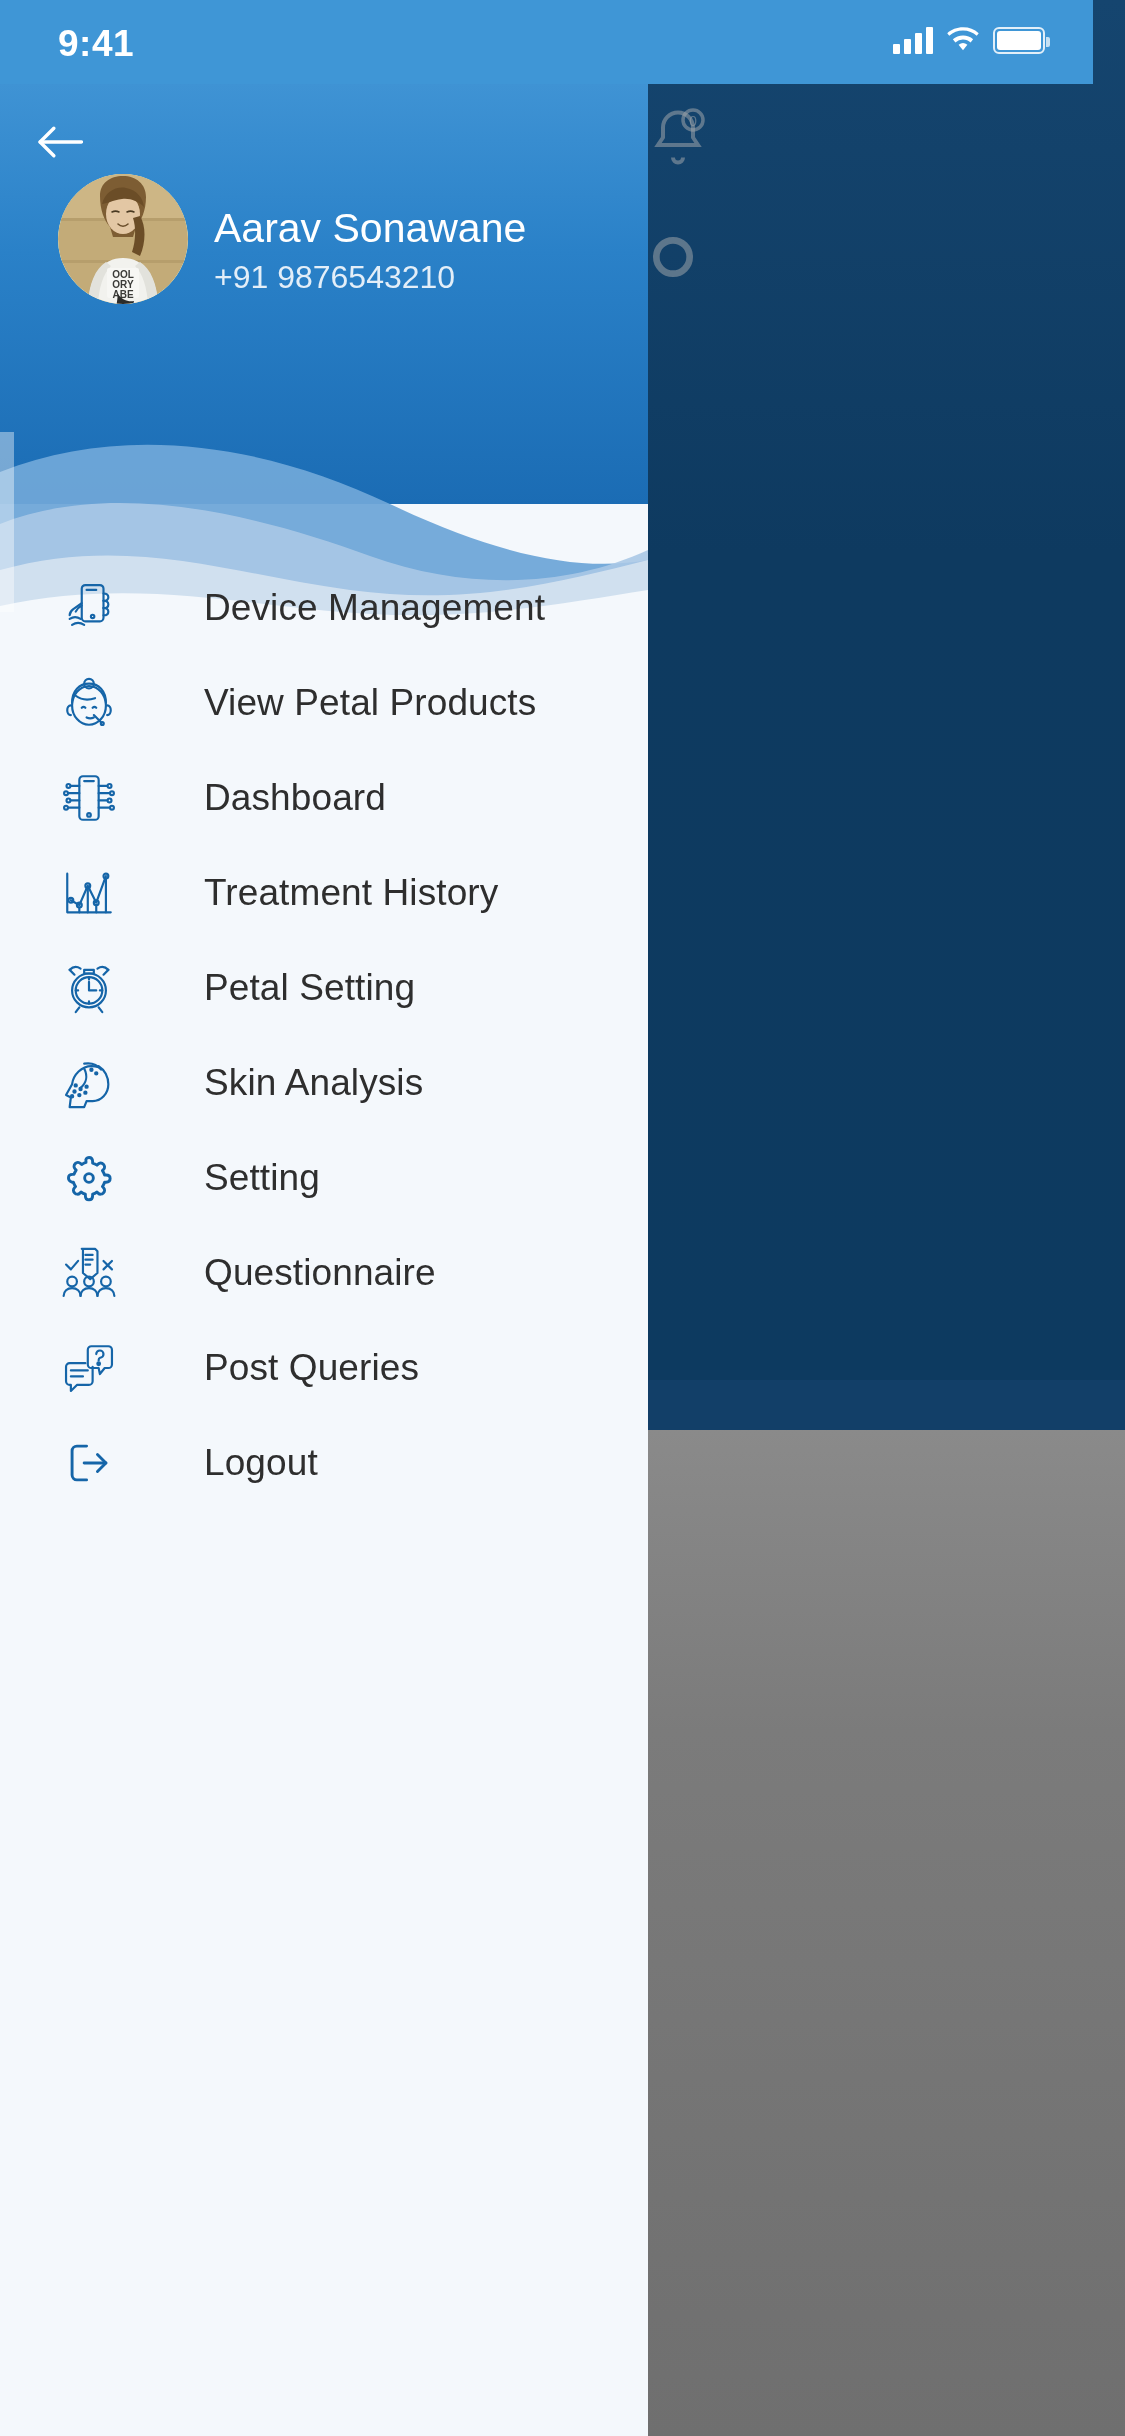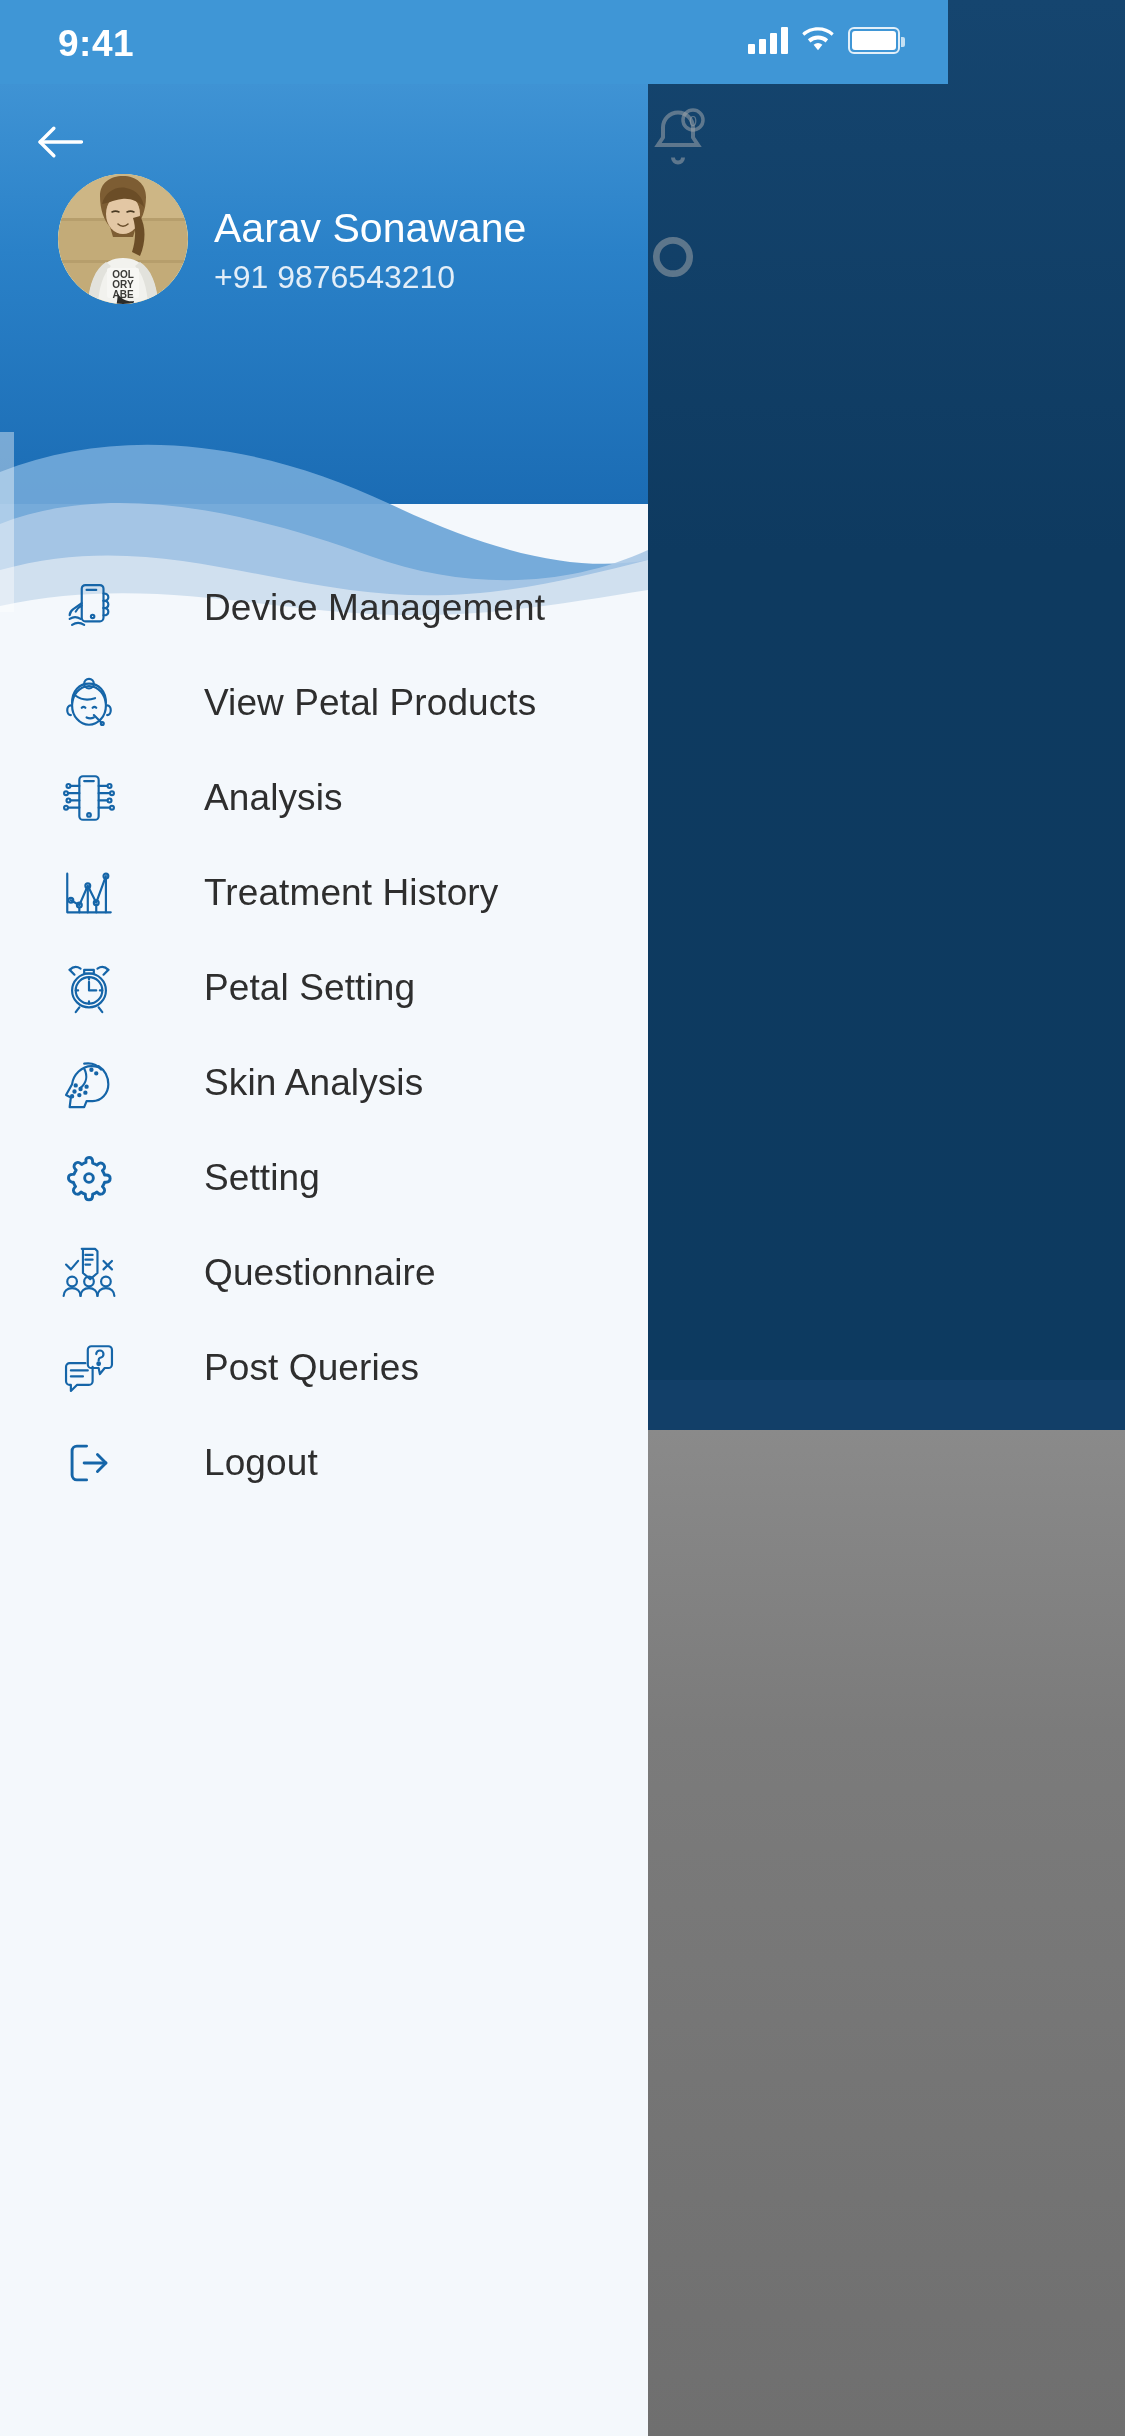--- a/index.html
+++ b/index.html
@@ -36,21 +36,21 @@
   .bg-icon {
     position:absolute;
     color:rgba(180,180,180,0.55);
     opacity:.85;
   }
   .bg-bell { left:648px; top:105px; width:60px; height:66px; }
   .bg-circle { left:648px; top:232px; width:50px; height:50px; }
 
   
   .statusbar {
-    position:absolute; left:0; top:0; width:948px; height:84px;
+    position:absolute; left:0; top:0; width:1093px; height:84px;
     background:#3f96d6;
     z-index:40;
   }
   .sb-time {
     position:absolute; left:58px; top:23px;
     font-size:37px; font-weight:bold; color:#ffffff;
     letter-spacing:.5px;
   }
   .sb-right {
     position:absolute; right:48px; top:26px;
@@ -317,21 +317,21 @@
             <path d="M32 14h7"></path>
               <circle cx="41" cy="14" r="1.6"></circle>
             <path d="M32 20h9"></path>
               <circle cx="43" cy="20" r="1.6"></circle>
             <path d="M32 26h7"></path>
               <circle cx="41" cy="26" r="1.6"></circle>
             <path d="M32 32h9"></path>
               <circle cx="43" cy="32" r="1.6"></circle>
           </svg>
         </span>
-        <span class="mlabel">Analysis</span>
+        <span class="mlabel">Dashboard</span>
       </div>
 
       <div class="mitem">
         <span class="micon">
           <svg viewBox="0 0 48 48" fill="none" stroke="currentColor" stroke-width="1.8" stroke-linecap="round" stroke-linejoin="round">
             <path d="M6 8v32h36"></path>
             <path d="M9 30l7 4 7-16 7 14 8-22"></path>
             <circle cx="9" cy="30" r="2"></circle>
             <circle cx="16" cy="34" r="2"></circle>
             <circle cx="23" cy="18" r="2"></circle>

